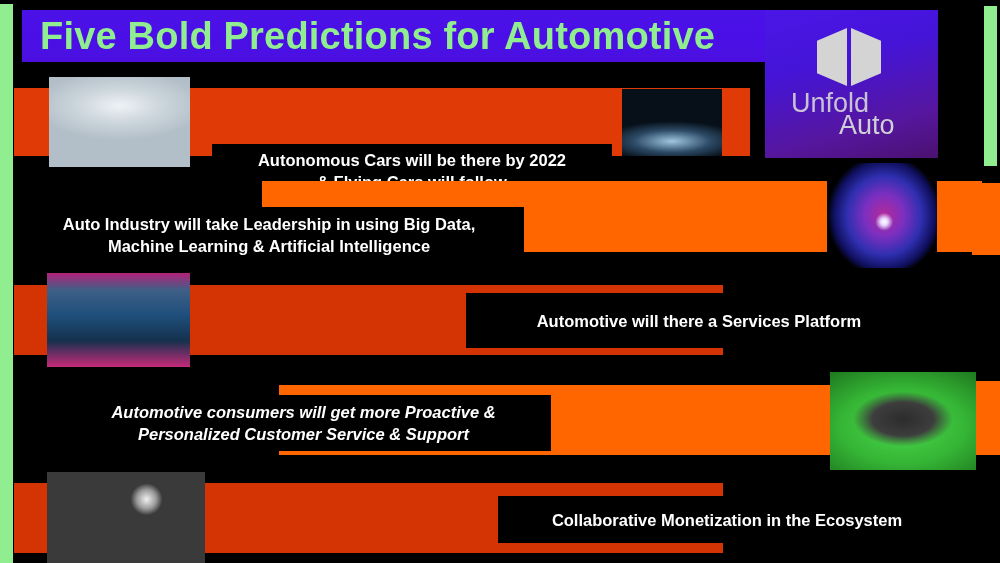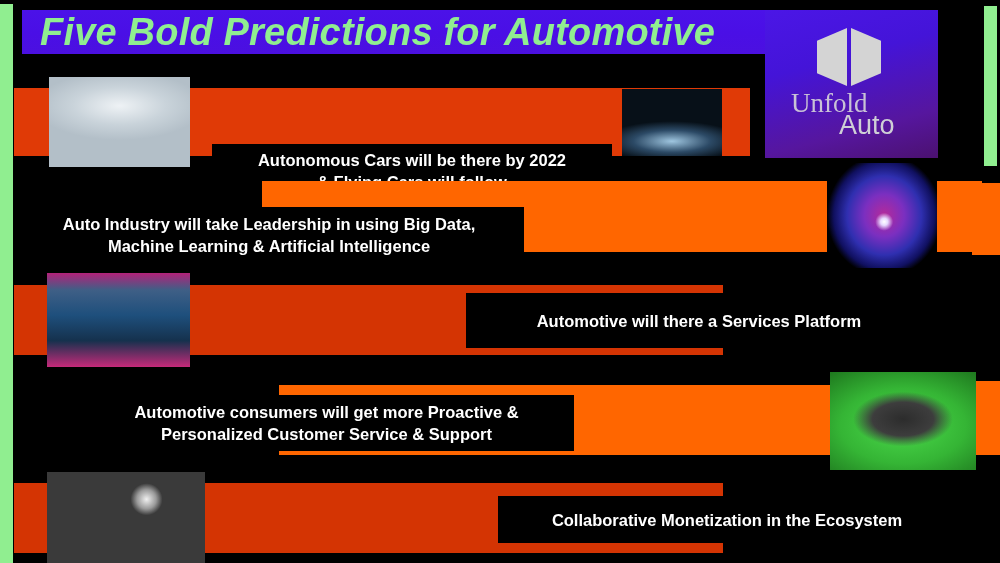--- a/index.html
+++ b/index.html
@@ -34,25 +34,24 @@
   }
   .right-orange-1 { top: 183px; height: 72px; }
   .right-orange-2 { top: 381px; height: 74px; }
 
   
   #title-bar {
     position: absolute;
     left: 22px;
     top: 10px;
     width: 768px;
-    height: 44px;
+    height: 52px;
     background: linear-gradient(180deg, #4b12e8 0%, #4a0fe6 50%, #4b10e0 100%);
     display: flex;
     align-items: center;
-    font-style: italic;
   }
   #title-text {
     color: #90ee90;
     font-size: 38px;
     font-weight: bold;
     letter-spacing: 0.2px;
     padding-left: 18px;
     white-space: nowrap;
     font-family: "Liberation Sans", sans-serif;
   }
@@ -85,21 +84,21 @@
   #logo-mark .panel-right {
     left: 34px; top: 4px; width: 30px; height: 58px;
     clip-path: polygon(0% 0%, 100% 22%, 100% 78%, 0% 100%);
   }
   #logo-word-1 {
     position: absolute;
     left: 26px;
     top: 78px;
     color: #c9c2d6;
     font-size: 27px;
-    font-family: Liberation Serif, serif;
+    font-family: Liberation Sans, sans-serif;
   }
   #logo-word-2 {
     position: absolute;
     left: 74px;
     top: 100px;
     color: #cfcfd6;
     font-size: 27px;
     font-family: "Liberation Sans", sans-serif;
   }
 
@@ -149,21 +148,21 @@
 
   
   #band-3   { left: 14px;  top: 285px; width: 709px; height: 70px; background: #d43403; }
   #photo-3  { left: 47px;  top: 273px; width: 143px; height: 94px;
               background:
                 linear-gradient(180deg, #b4227a 0%, #3f5f86 18%, #1e4f7c 45%, #15314d 72%, #c62a7a 100%); }
   #textbox-3{ left: 466px; top: 293px; width: 466px; height: 55px; }
 
   
   #band-4   { left: 279px; top: 385px; width: 703px; height: 70px; background: #ff6600; }
-  #textbox-4{ left: 79px;  top: 395px; width: 495px; height: 56px; }
+  #textbox-4{ left: 56px;  top: 395px; width: 495px; height: 56px; font-style: italic; }
   #photo-4  { left: 830px; top: 372px; width: 146px; height: 98px;
               background:
                 radial-gradient(ellipse 55% 45% at 50% 48%, #2c2c2c 0%, #3d3d3d 38%, rgba(0,0,0,0) 62%),
                 radial-gradient(ellipse 78% 70% at 50% 55%, #4bd94b 0%, #35b535 55%, #1f7a1f 100%),
                 linear-gradient(180deg, #b9b9b4 0%, #a8a8a4 100%); }
 
   
   #band-5   { left: 14px;  top: 483px; width: 709px; height: 70px; background: #d43403; }
   #photo-5  { left: 47px;  top: 472px; width: 158px; height: 91px;
               background:

